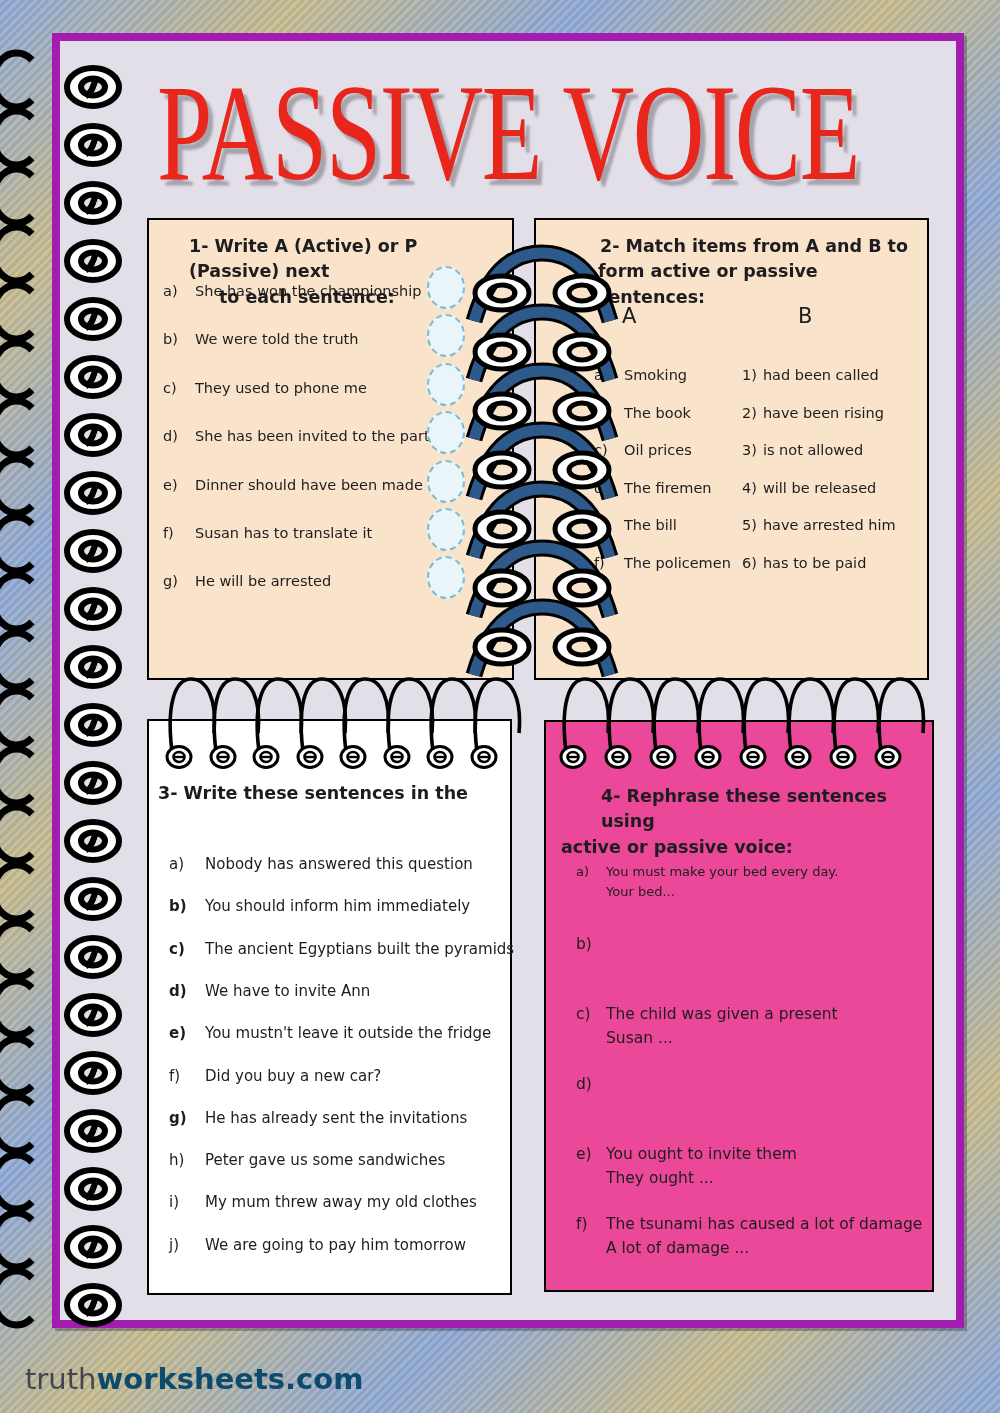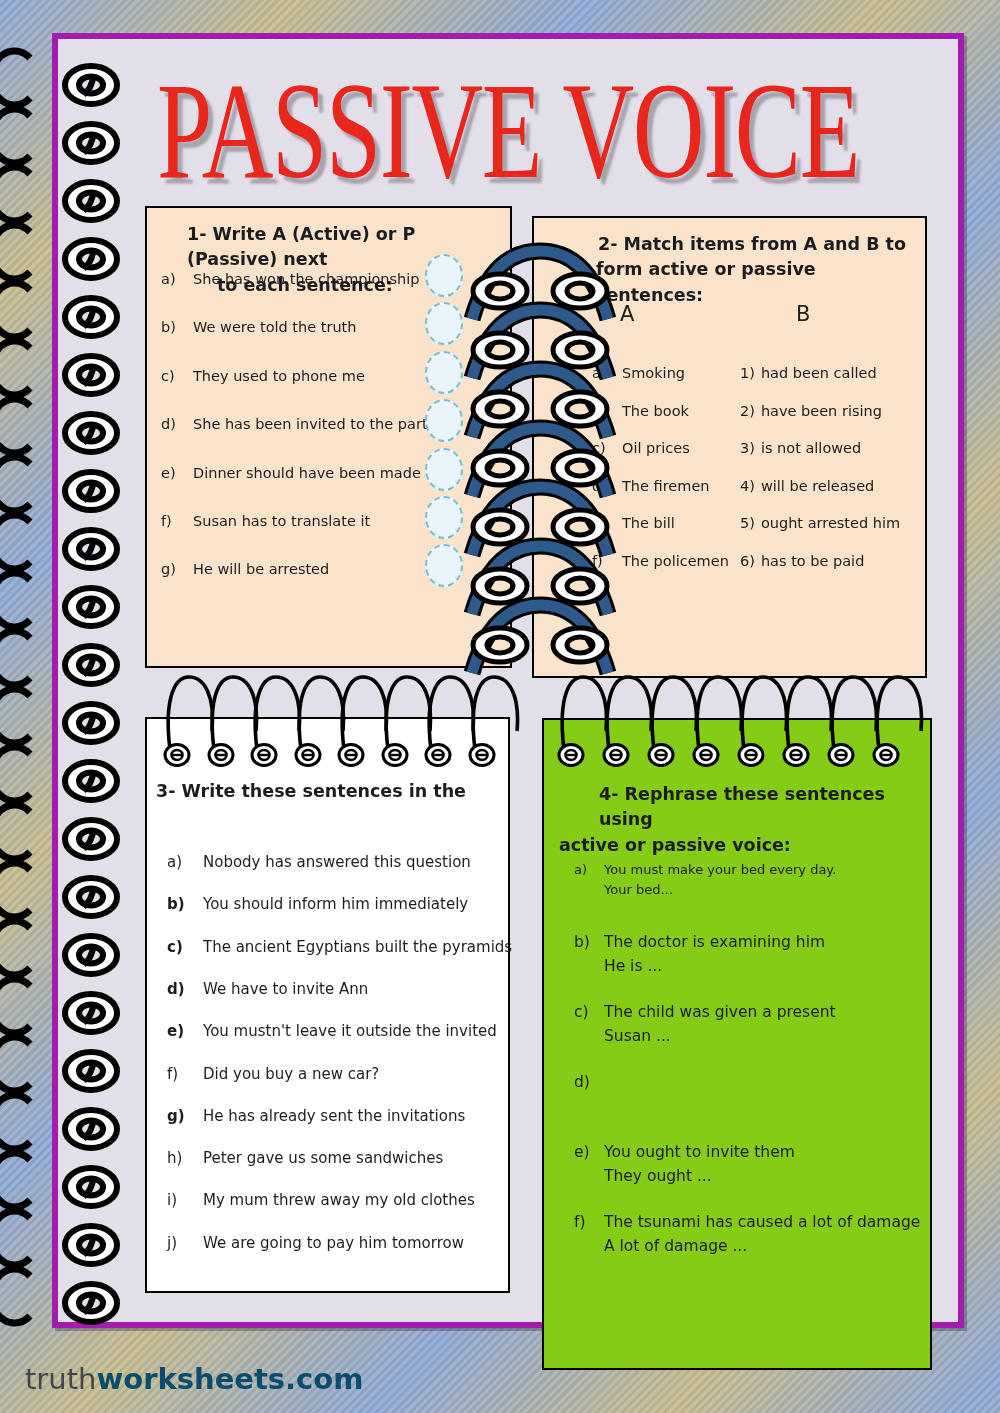--- a/index.html
+++ b/index.html
@@ -5,35 +5,35 @@
   html,body{margin:0;padding:0;}
   body{
     width:1000px;height:1413px;position:relative;overflow:hidden;
     font-family:"DejaVu Sans",sans-serif;color:#1d1d1f;
     background:
       repeating-linear-gradient(135deg, rgba(255,255,255,0.10) 0 3px, rgba(0,0,0,0.05) 3px 6px),
       repeating-linear-gradient(135deg, #8ea8d5 0px, #c6bb8e 210px, #8ea8d5 420px);
   }
   .page{
     position:absolute;left:52px;top:33px;width:912px;height:1295px;
-    background:#e3dfe9;border:6px solid #a21caf;box-sizing:border-box;
+    background:#e3dfe9;border:8px solid #a21caf;box-sizing:border-box;
     box-shadow:3px 3px 0 rgba(40,40,60,.35);
   }
   .title{
     position:absolute;left:50%;top:20px;white-space:nowrap;
     font-family:"Liberation Serif",serif;font-weight:400;
     font-size:138px;line-height:1.05;color:#e9261b;
     transform:translateX(-50%) scaleX(0.72);transform-origin:center;
     text-shadow:7px 6px 3px #a7a3ad;letter-spacing:-2px;
   }
   .box{position:absolute;border:2px solid #000;box-sizing:border-box;}
-  .box1{left:87px;top:167px;width:367px;height:462px;background:#f9e3cb;}
+  .box1{left:87px;top:177px;width:367px;height:462px;background:#f9e3cb;}
   .box2{left:474px;top:177px;width:395px;height:462px;background:#f9e3cb;}
   .box3{left:87px;top:678px;width:365px;height:576px;background:#ffffff;}
-  .box4{left:484px;top:679px;width:390px;height:652px;background:#84cc16;}
+  .box4{left:484px;top:679px;width:390px;height:572px;background:#ec4899;}
   .heading{font-weight:700;font-size:17.5px;line-height:1.45;margin-top:14px;}
   .heading .hl{display:block;}
   .b1l1{padding-left:40px;} .b1l2{padding-left:70px;}
   .b2l1{padding-left:64px;} .b2l2{padding-left:62px;}
   .b3l1{padding-left:9px;}  .b3l2{padding-left:9px;}
   .b4l1{padding-left:55px;} .b4l2{padding-left:15px;}
   
   .s1row{position:absolute;left:10px;right:10px;height:46px;display:flex;align-items:center;font-size:14.5px;}
   .s1row .lbl{width:32px;text-align:left;padding-left:4px;}
   .s1row .circle{
@@ -146,21 +146,21 @@
         <div class="s2row" style="top: 250.5px;">
           <span class="la">d)</span>
           <span class="ta">The firemen</span>
           <span class="lb" style="margin-right: 6px;">4)</span>
           <span class="tb">will be released</span>
         </div>
         <div class="s2row" style="top: 288px;">
           <span class="la">e)</span>
           <span class="ta">The bill</span>
           <span class="lb" style="margin-right: 6px;">5)</span>
-          <span class="tb">ought arrested him</span>
+          <span class="tb">have arrested him</span>
         </div>
         <div class="s2row" style="top: 325.5px;">
           <span class="la">f)</span>
           <span class="ta">The  policemen</span>
           <span class="lb" style="margin-right: 6px;">6)</span>
           <span class="tb">has to be paid</span>
         </div>
       </div>
   </div>
 
@@ -180,21 +180,21 @@
         <div class="s3row" style="top: 208.6px;">
           <span class="lbl boldlbl">c)</span>
           <span class="txt">The ancient Egyptians built the pyramids</span>
         </div>
         <div class="s3row" style="top: 250.9px;">
           <span class="lbl boldlbl">d)</span>
           <span class="txt">We have to invite Ann</span>
         </div>
         <div class="s3row" style="top: 293.2px;">
           <span class="lbl boldlbl">e)</span>
-          <span class="txt">You mustn't leave it outside the invited</span>
+          <span class="txt">You mustn't leave it outside the fridge</span>
         </div>
         <div class="s3row" style="top: 335.5px;">
           <span class="lbl">f)</span>
           <span class="txt">Did you buy a new car?</span>
         </div>
         <div class="s3row" style="top: 377.8px;">
           <span class="lbl boldlbl">g)</span>
           <span class="txt">He has already sent the invitations</span>
         </div>
         <div class="s3row" style="top: 420.1px;">
@@ -220,24 +220,20 @@
     <div id="s4items">
         <div class="s4item small" style="top: 140px;">
           <span class="lbl">a)</span>
           <span class="txt">
             <span class="l1" style="display: block;">You must make your bed every day.</span>
             <span class="l2" style="display: block;">Your  bed...</span>
           </span>
         </div>
         <div class="s4item" style="top: 210px;">
           <span class="lbl">b)</span>
-          <span class="txt">
-            <span class="l1" style="display: block;">The doctor is examining him</span>
-            <span class="l2" style="display: block;">He is ...</span>
-          </span>
         </div>
         <div class="s4item" style="top: 280px;">
           <span class="lbl">c)</span>
           <span class="txt">
             <span class="l1" style="display: block;">The child was given a present</span>
             <span class="l2" style="display: block;">Susan ...</span>
           </span>
         </div>
         <div class="s4item" style="top: 350px;">
           <span class="lbl">d)</span>

